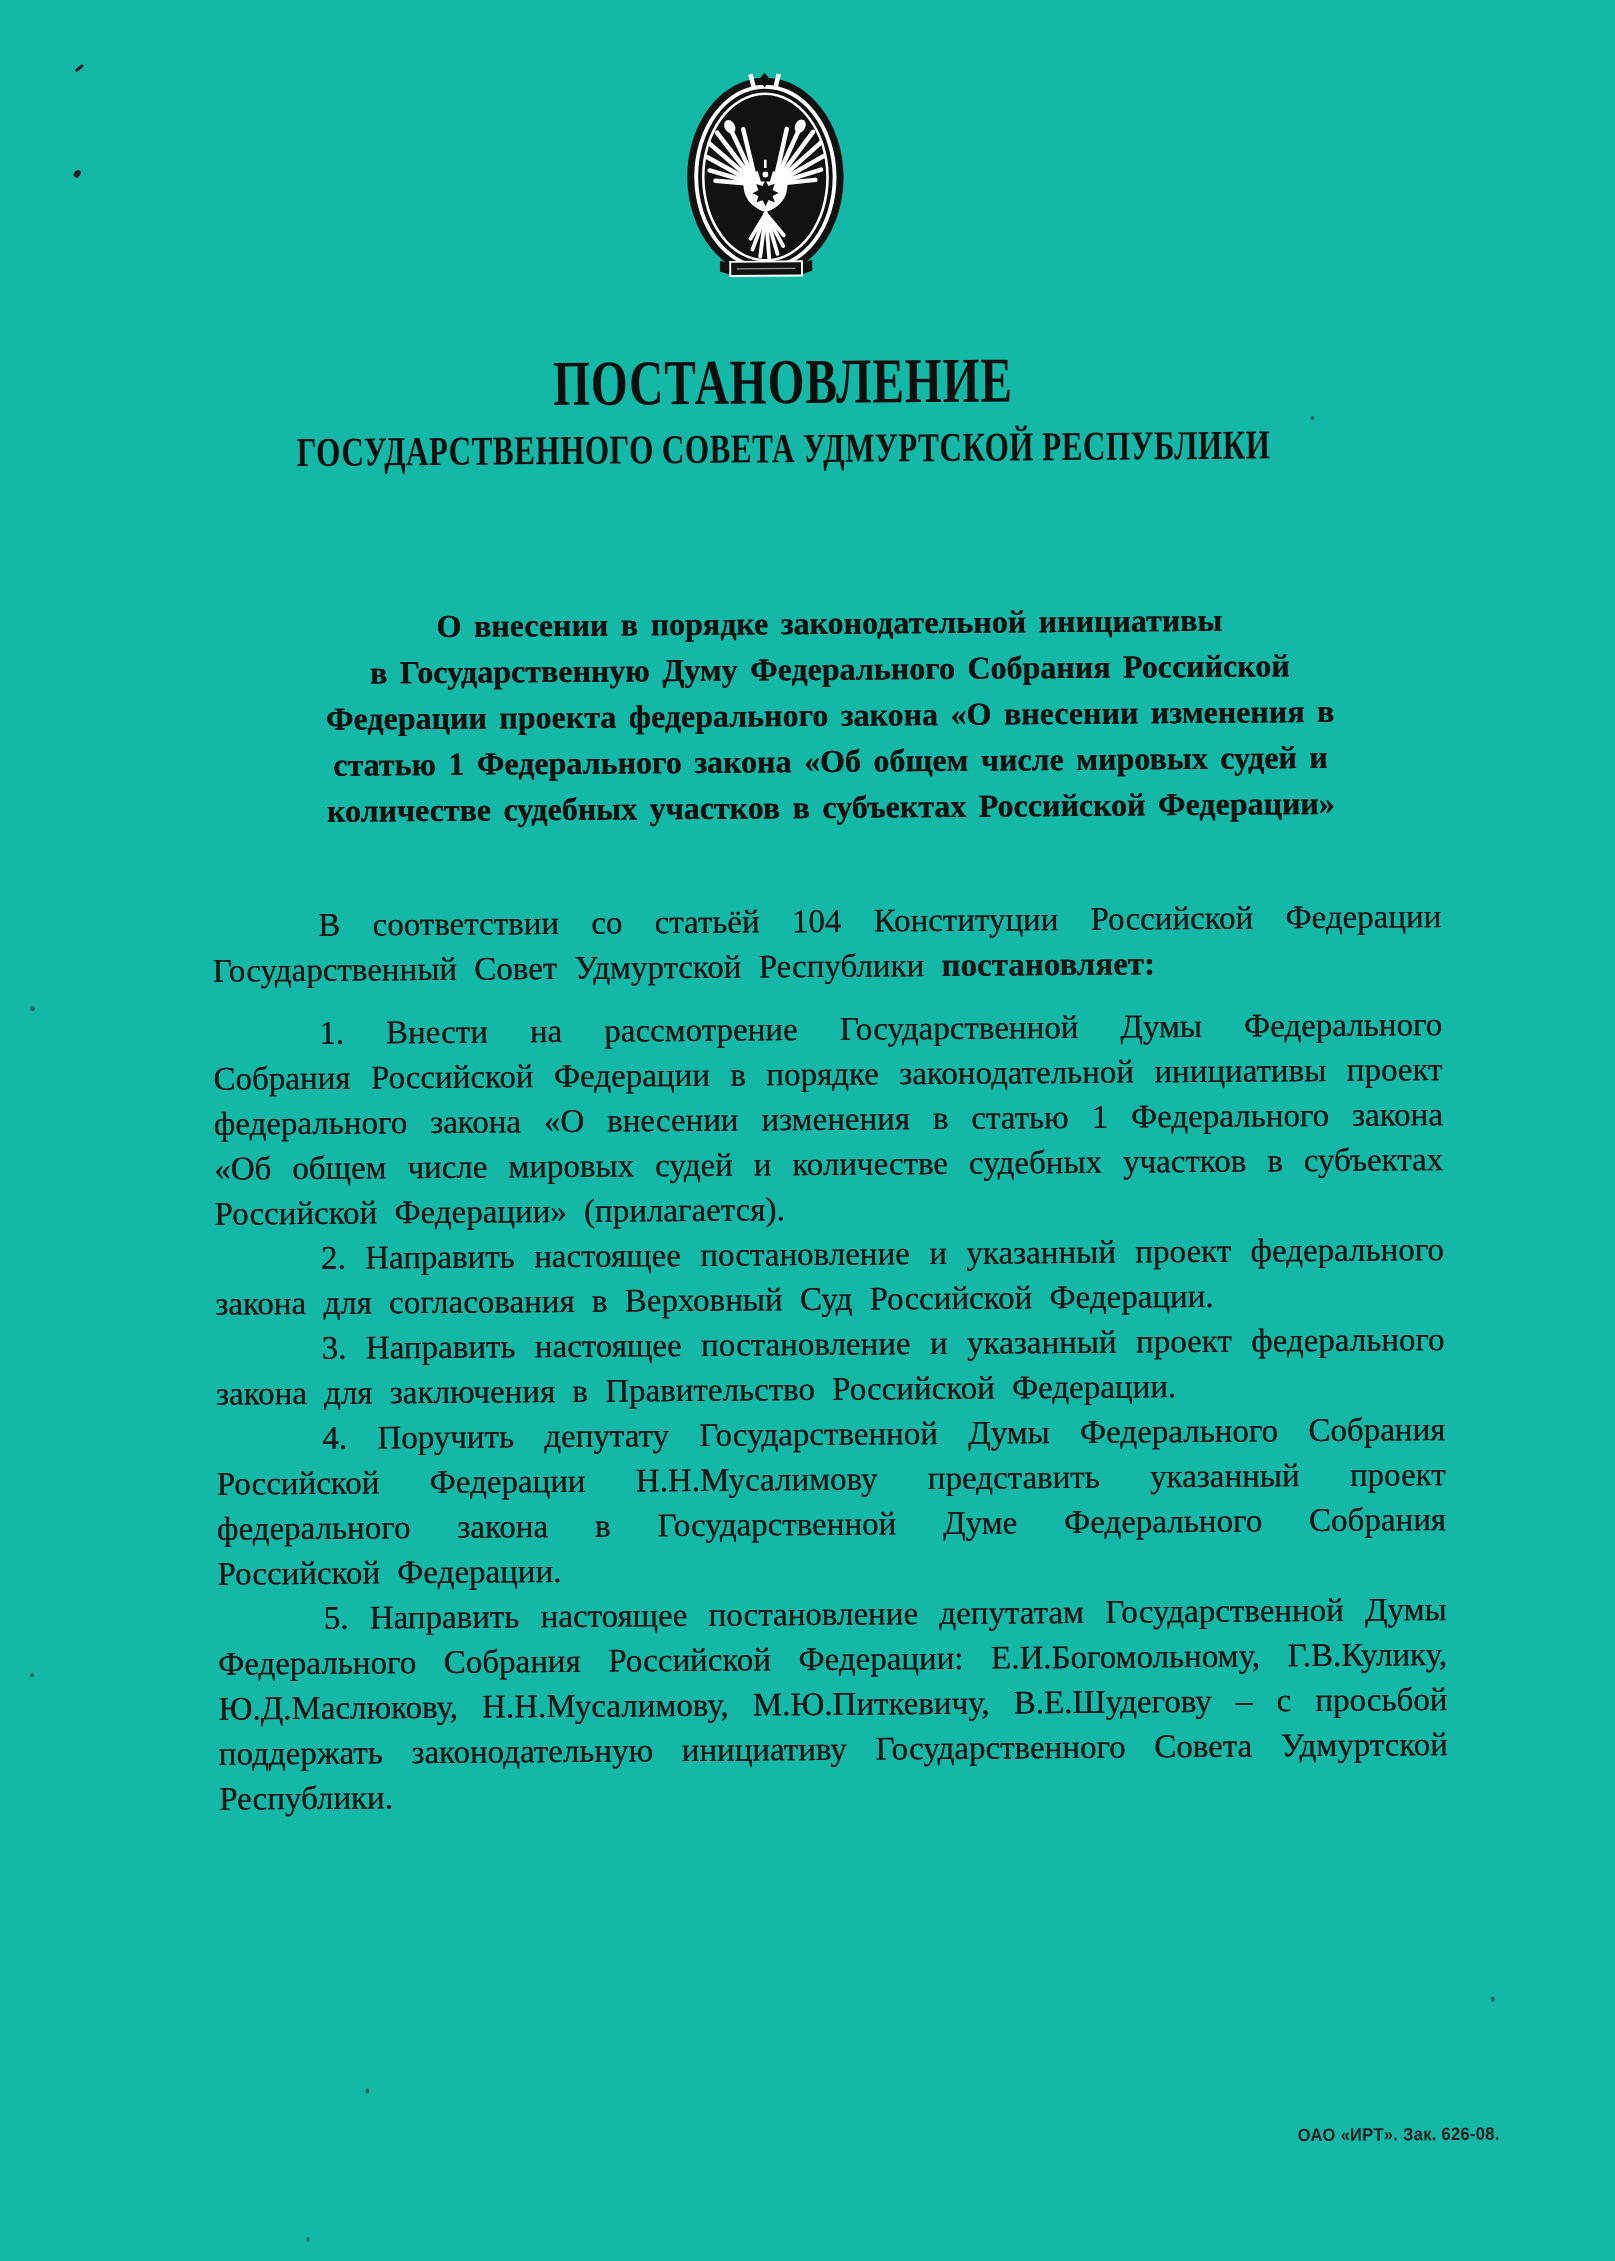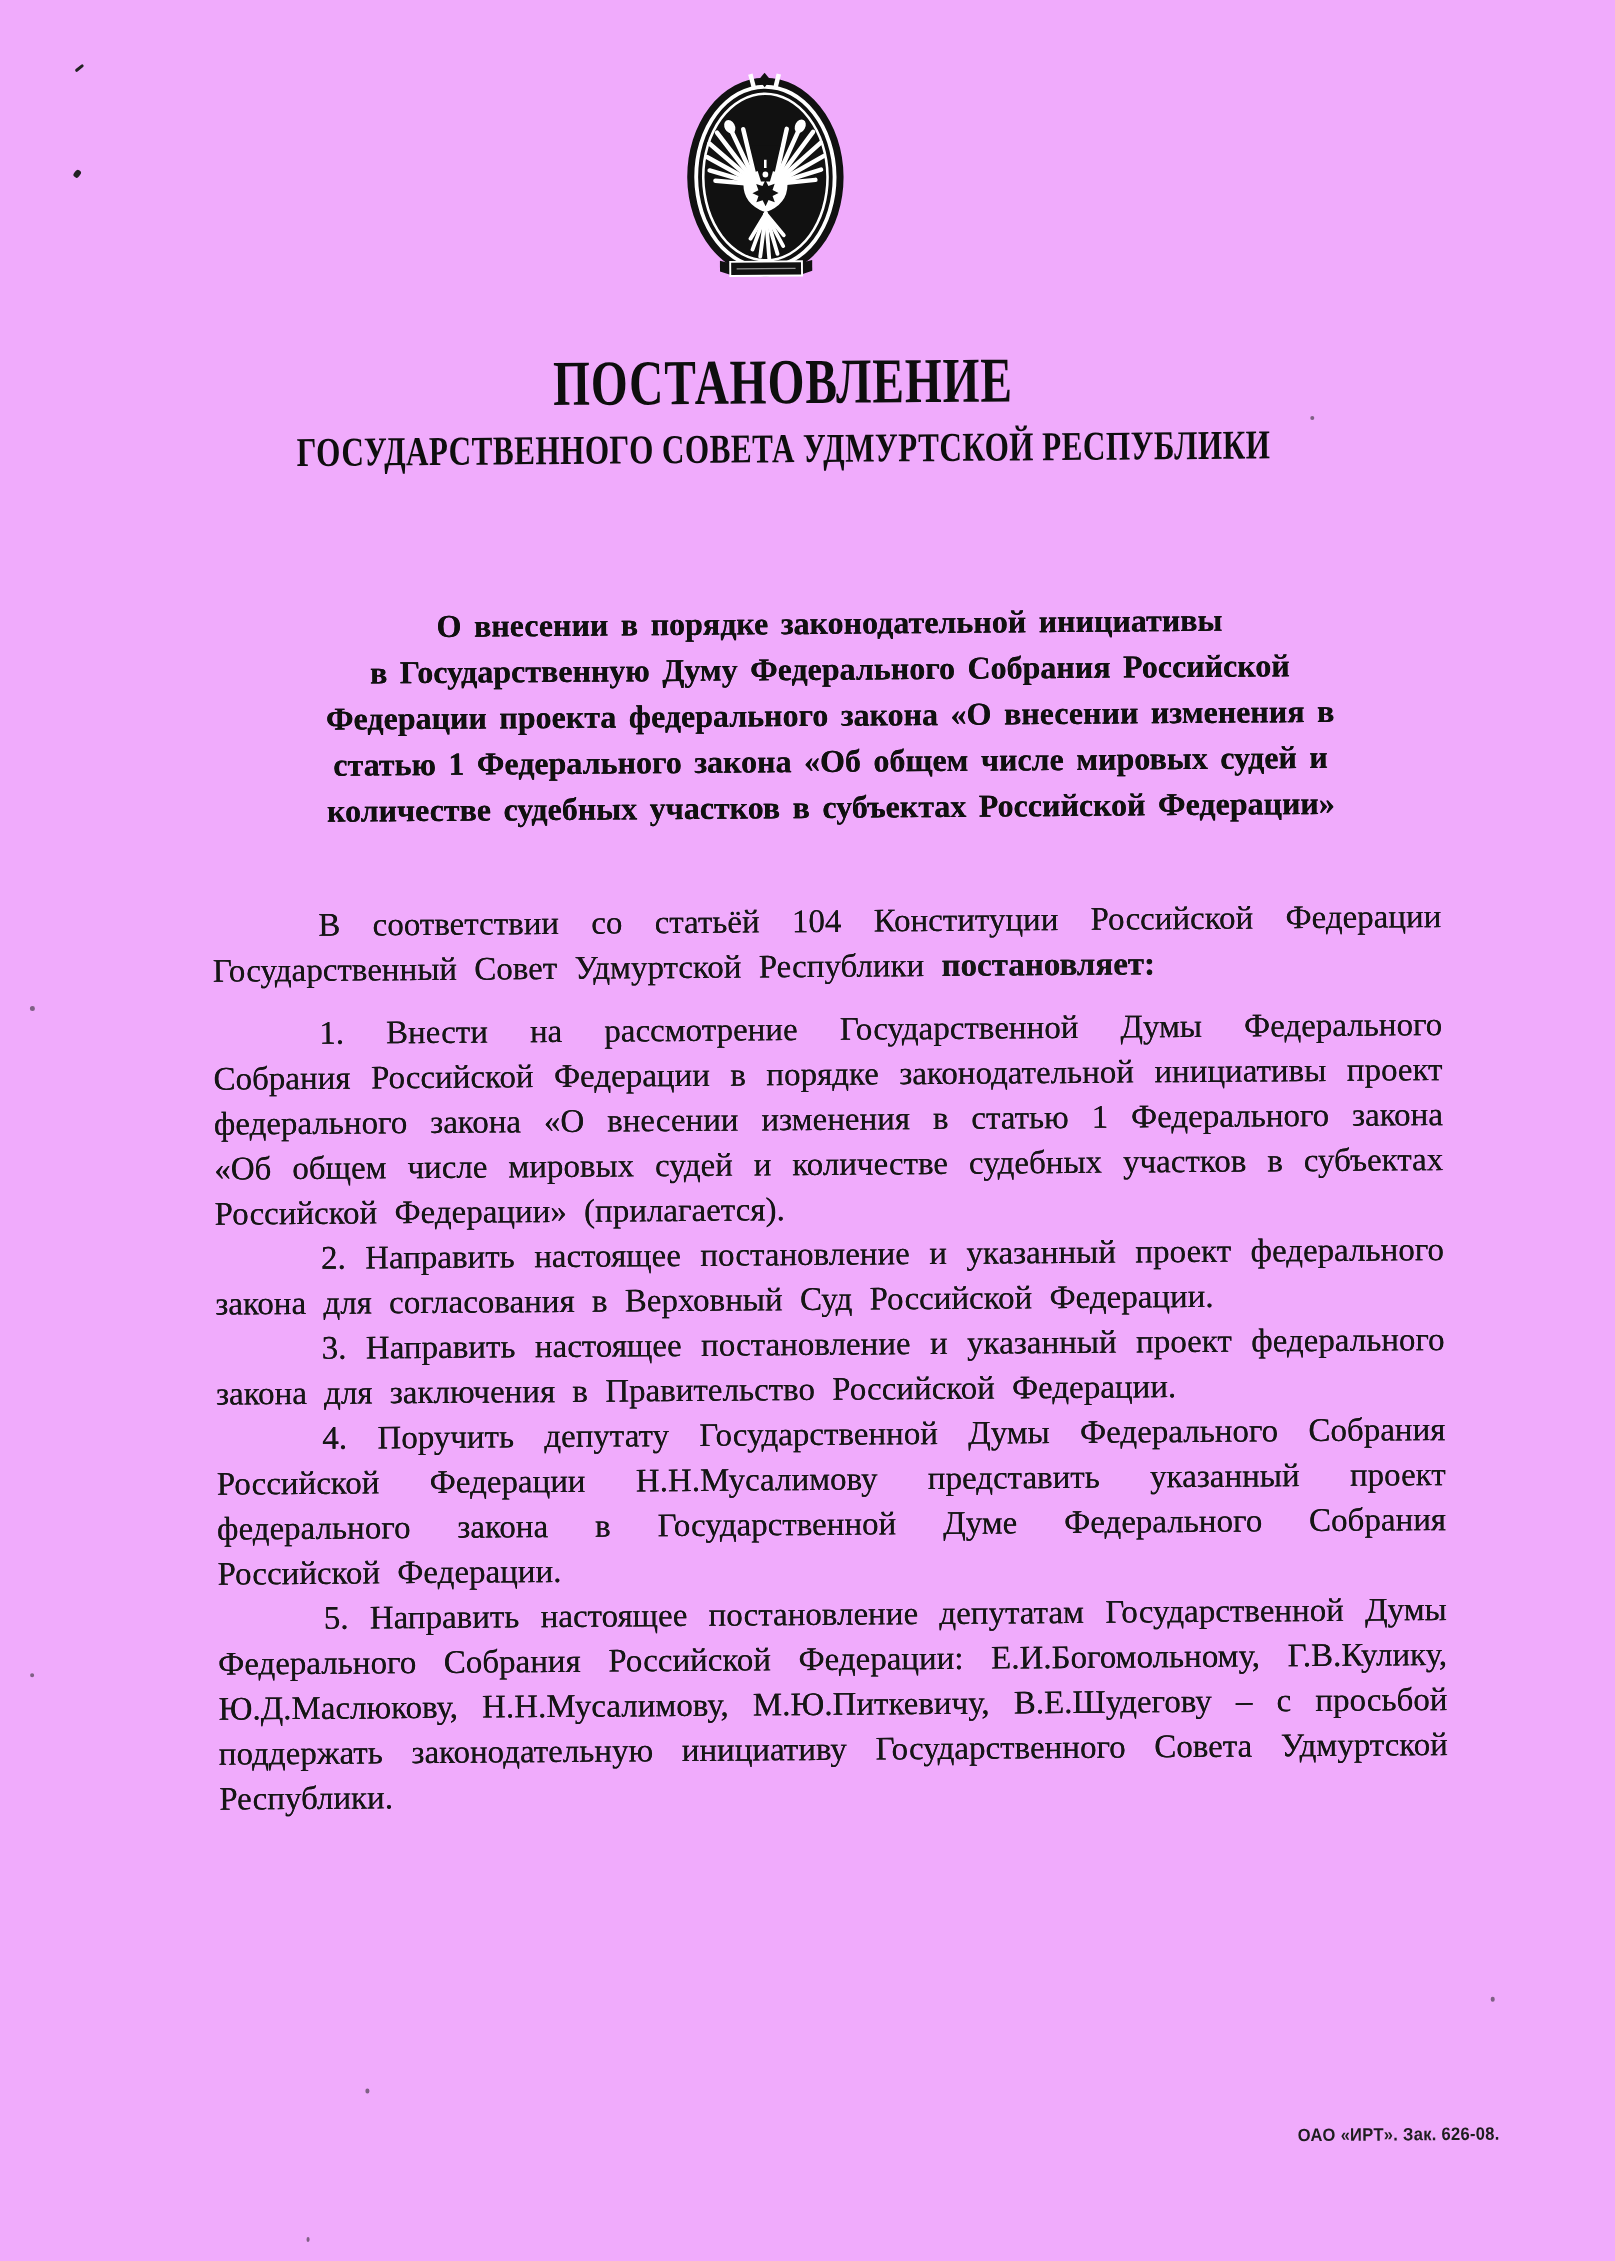--- a/index.html
+++ b/index.html
@@ -4,21 +4,21 @@
 <style>
   html, body {
     margin: 0;
     padding: 0;
     background: #ffffff;
   }
   .page {
     position: relative;
     width: 1616px;
     height: 2261px;
-    background: #f0abfc;
+    background: #14b8a6;
     overflow: hidden;
     font-family: "Liberation Serif", "DejaVu Serif", serif;
     color: #161616;
   }
   .sheet {
     position: absolute;
     inset: 0;
     transform: rotate(-0.45deg);
     transform-origin: 50% 0;
   }

